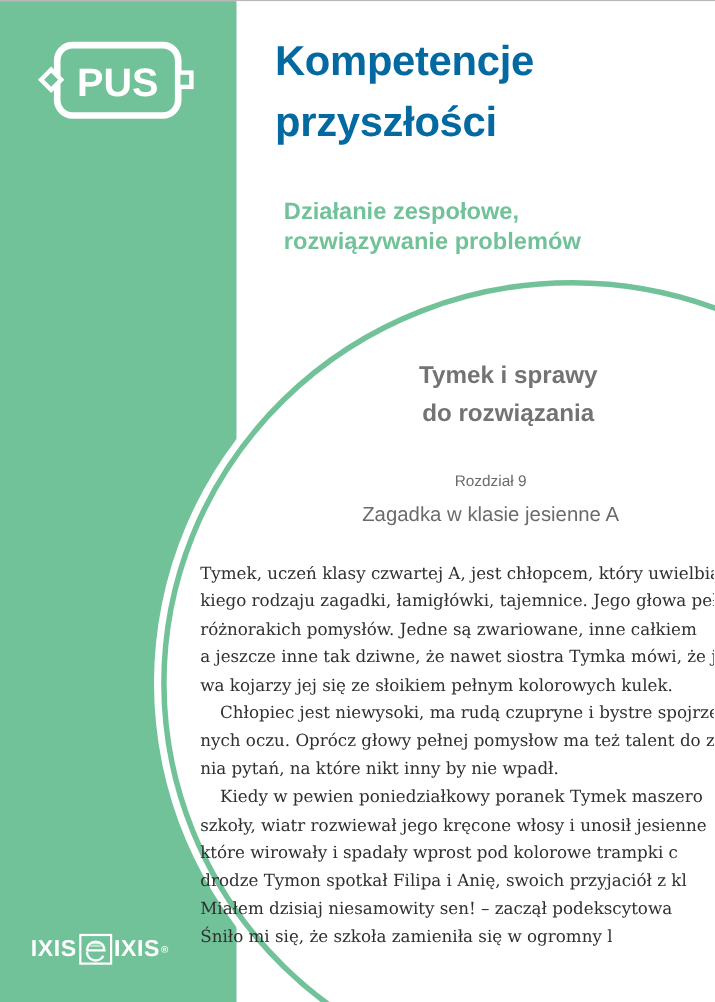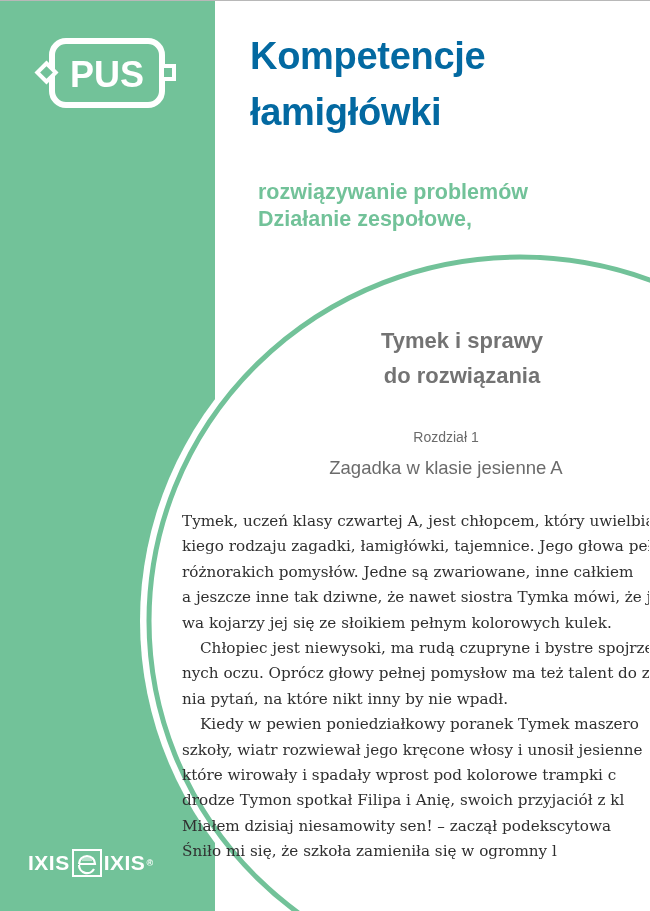--- a/index.html
+++ b/index.html
@@ -35,34 +35,34 @@
 
   <svg class="pus-logo" viewBox="0 0 146 76">
     <rect x="18" y="6" width="110" height="64" rx="14" ry="14" fill="none" stroke="#ffffff" stroke-width="6"></rect>
     <rect x="6" y="31" width="13" height="13" transform="rotate(45 12.5 37.5)" fill="#72c299" stroke="#ffffff" stroke-width="4"></rect>
     <rect x="128" y="31" width="12" height="13" fill="#72c299" stroke="#ffffff" stroke-width="4"></rect>
     <text x="73" y="52" text-anchor="middle" font-family="Liberation Sans, sans-serif" font-weight="bold" font-size="36" fill="#ffffff">PUS</text>
   </svg>
 
   <div class="title">
     <div>Kompetencje</div>
-    <div>łamigłówki</div>
+    <div>przyszłości</div>
   </div>
 
   <div class="subtitle">
+    <div>Działanie zespołowe,</div>
     <div>rozwiązywanie problemów</div>
-    <div>Działanie zespołowe,</div>
   </div>
 
   <div class="book-title">
     <div>Tymek i sprawy</div>
     <div>do rozwiązania</div>
   </div>
 
-  <div class="chapter-label">Rozdział 1</div>
+  <div class="chapter-label">Rozdział 9</div>
   <div class="chapter-title">Zagadka w klasie jesienne A</div>
 
   <div class="story-clip">
     <div class="story" id="story">
         <div class="line">Tymek, uczeń klasy czwartej A, jest chłopcem, który uwielbia</div>
         <div class="line">kiego rodzaju zagadki, łamigłówki, tajemnice. Jego głowa peł</div>
         <div class="line">różnorakich pomysłów. Jedne są zwariowane, inne całkiem</div>
         <div class="line">a jeszcze inne tak dziwne, że nawet siostra Tymka mówi, że je</div>
         <div class="line">wa kojarzy jej się ze słoikiem pełnym kolorowych kulek.</div>
         <div class="line indent">Chłopiec jest niewysoki, ma rudą czupryne i bystre spojrzeni</div>

